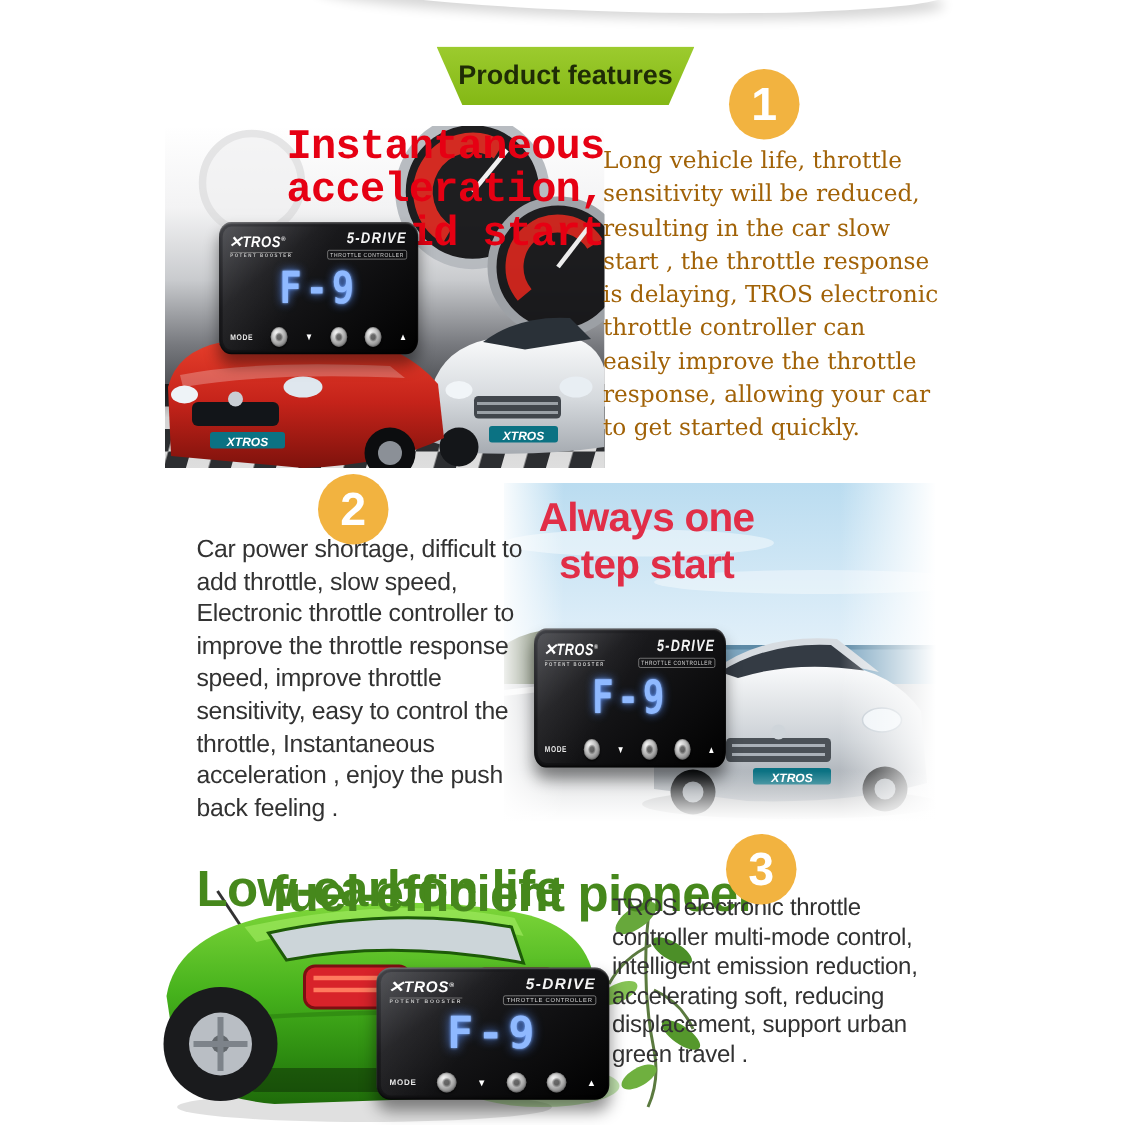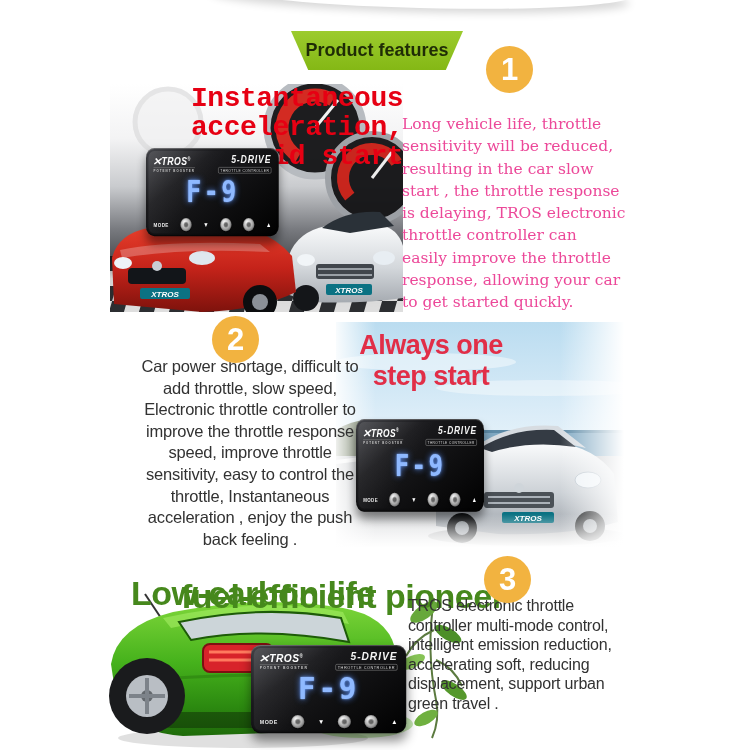--- a/index.html
+++ b/index.html
@@ -37,23 +37,23 @@
   .h-red span{display:block;}
   .h-red2{position:absolute;top:8px;left:4px;width:182px;text-align:center;z-index:3;
           font-weight:700;font-size:27px;line-height:31px;color:#e12e47;letter-spacing:-.5px;}
   .h-red2 span{display:block;}
   .h-green{position:absolute;font-weight:700;font-size:34px;color:#46881c;z-index:2;letter-spacing:-.5px;}
   .g1{left:131px;top:541px;margin-top:33px;}
   .g2{left:181px;top:577px;}
 
   
   .txt{position:absolute;color:#323232;z-index:6;}
-  .t1{left:402px;top:113px;width:224px;font-family:"DejaVu Serif","Liberation Serif",serif;
-      font-size:15.5px;line-height:22.3px;color:#ec4899;}
-  .t2{left:131px;top:356px;width:238px;font-size:16.5px;line-height:21.6px;letter-spacing:-.2px;text-align:center;}
+  .t1{left:402px;top:96px;width:224px;font-family:"DejaVu Serif","Liberation Serif",serif;
+      font-size:15.5px;line-height:22.3px;color:#a16207;}
+  .t2{left:131px;top:356px;width:238px;font-size:16.5px;line-height:21.6px;letter-spacing:-.2px;}
   .t3{left:408px;top:596px;width:230px;font-size:16px;line-height:19.5px;letter-spacing:-.2px;}
 
   
   .device-mount{position:absolute;width:320px;height:180px;transform-origin:0 0;z-index:7;}
   .d1{left:146px;top:148px;transform:scale(.415,.49);}
   .d2{left:356px;top:419px;transform:scale(.40,.515);}
   .d3{left:251px;top:645px;transform:scale(.485,.49);}
   .device{position:absolute;inset:0;border-radius:20px;box-sizing:border-box;padding:12px 18px 0;
           background:linear-gradient(145deg,#44454a 0%,#1b1b1e 30%,#0a0a0b 75%,#000 100%);
           box-shadow:0 14px 22px rgba(0,0,0,.45), inset 0 2px 2px rgba(255,255,255,.28),

